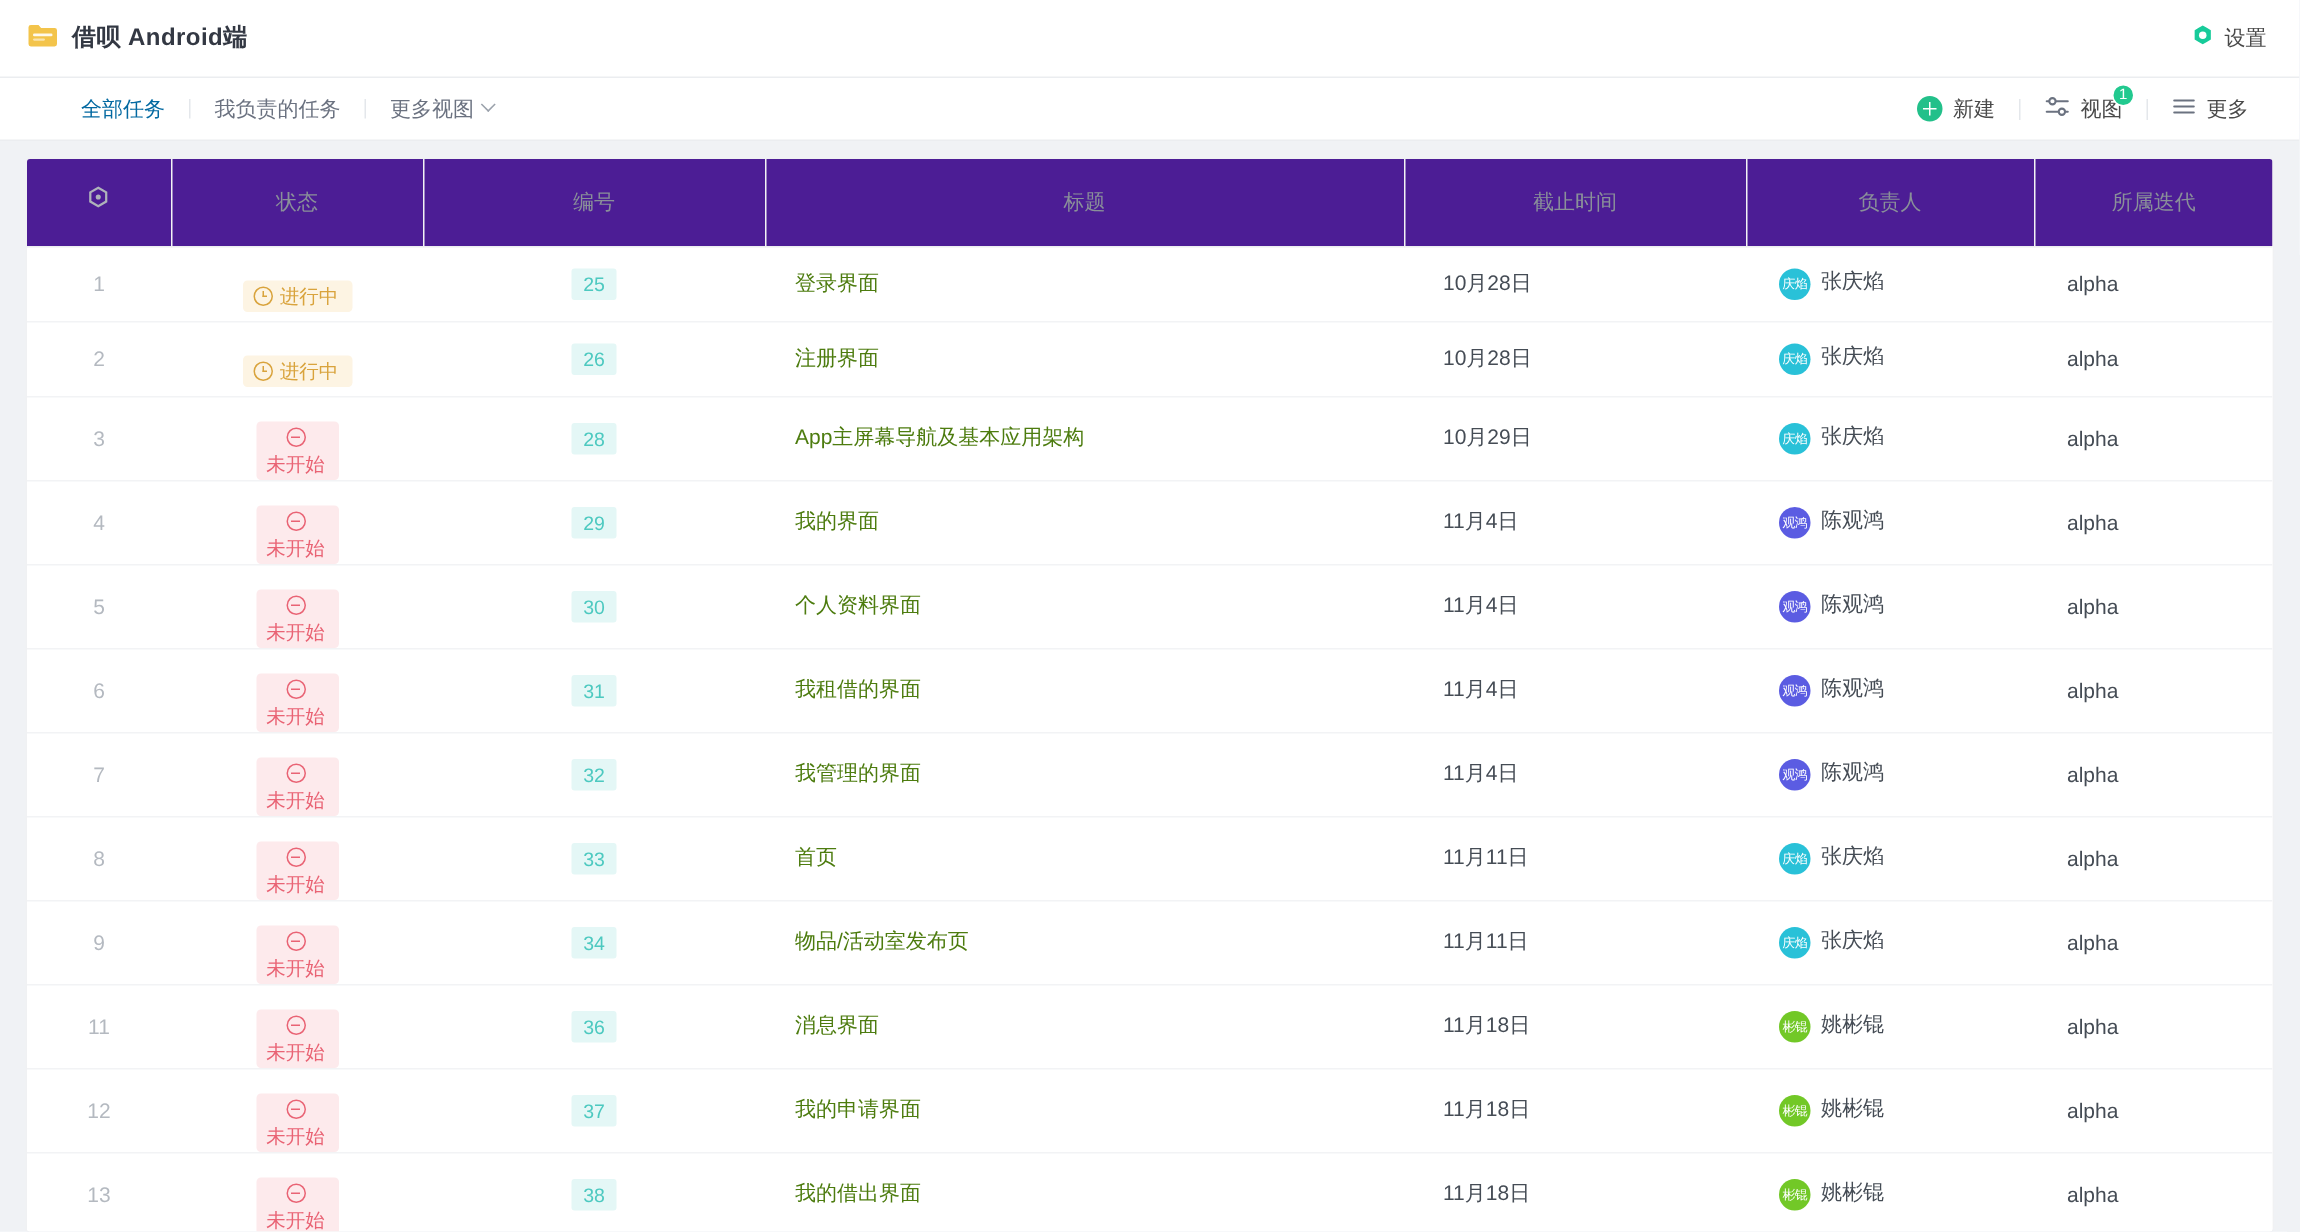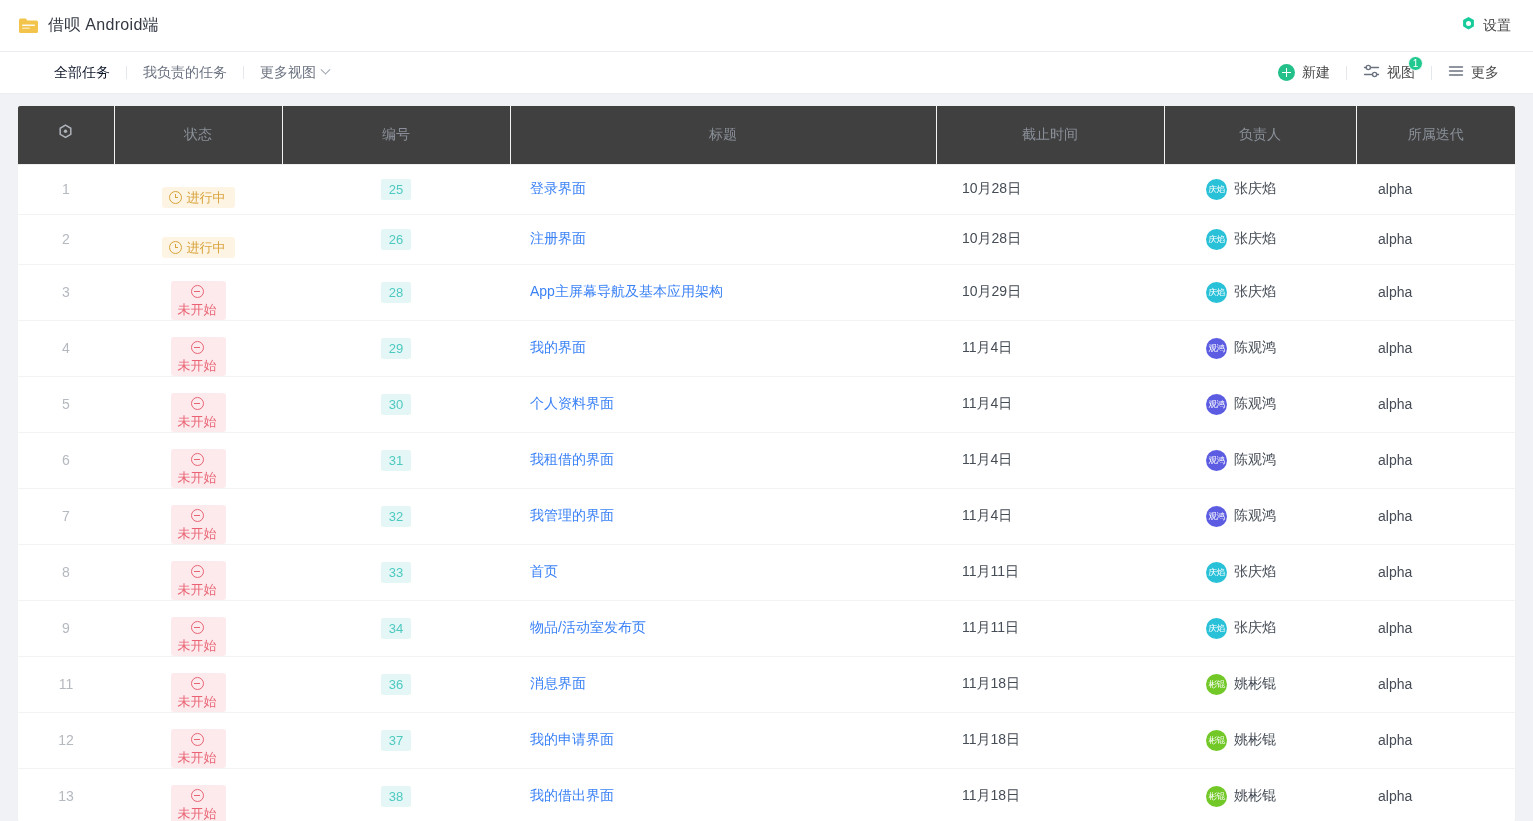--- a/index.html
+++ b/index.html
@@ -14,24 +14,25 @@
   
   .topbar {
     position: relative;
     height: 52px;
     background: #ffffff;
     border-bottom: 1px solid #ebedf0;
     display: flex;
     align-items: center;
   }
   .brand {
-    display: flex; align-items: center;
+    display: flex; 
     padding-left: 18px;
     gap: 9px;
     flex: 0 0 auto;
+    font-weight: bold;
   }
   .brand-icon {
     width: 21px; height: 17px;
     position: relative;
     display: inline-block;
   }
   .brand-title {
     font-size: 16px;
     color: #333843;
     letter-spacing: .3px;
@@ -92,21 +93,21 @@
   }
   .views { display: flex; align-items: center; padding-left: 38px; }
   .view-item {
     font-size: 14px;
     color: #6b7280;
     padding: 0 16px;
     cursor: pointer;
     white-space: nowrap;
     display: flex; align-items: center; gap: 6px;
   }
-  .view-item.active { color: #0f172a; }
+  .view-item.active { color: #0369a1; }
   .view-sep { width: 1px; height: 13px; background: #e4e7eb; }
   .chev {
     display: inline-block;
     width: 7px; height: 7px;
     border-right: 1.4px solid #9aa1ab;
     border-bottom: 1.4px solid #9aa1ab;
     transform: rotate(45deg) translate(-2px,-2px);
   }
 
   .tools {
@@ -154,21 +155,21 @@
     overflow: hidden;
     height: 715px;
     box-shadow: 0 0 0 1px #f0f1f3;
   }
   table { width: 100%; border-collapse: collapse; table-layout: fixed; }
   thead th {
     height: 58px;
     font-size: 14px;
     font-weight: normal;
     color: #8a9099;
-    background: #404040;
+    background: #4c1d95;
     border-bottom: 1px solid #eceef0;
     border-right: 1px solid #f2f3f5;
     text-align: center;
     vertical-align: middle;
   }
   thead th:last-child { border-right: none; }
   tbody td {
     height: 50px;
     font-size: 14px;
     color: #454c55;
@@ -182,21 +183,21 @@
   .col-state { width: 168px; }
   .col-id    { width: 228px; }
   .col-title { width: 426px; }
   .col-due   { width: 228px; }
   .col-owner { width: 192px; }
   .col-iter  { width: 159px; }
 
   .cell-idx   { text-align: center; color: #b4b9c0; font-size: 14px; }
   .cell-state { text-align: center; }
   .cell-id    { text-align: center; }
-  .cell-title { padding-left: 20px; color: #3b82f6; }
+  .cell-title { padding-left: 20px; color: #4d7c0f; }
   .cell-due   { padding-left: 26px; color: #454c55; }
   .cell-owner { padding-left: 22px; }
   .cell-iter  { padding-left: 22px; color: #454c55; }
 
   .gear-hex { display: inline-block; vertical-align: middle; }
 
   .status {
     display: inline-flex; align-items: center; gap: 5px;
     padding: 4px 9px 4px 7px;
     border-radius: 3px;
@@ -231,21 +232,21 @@
     min-width: 30px;
     padding: 4px 7px;
     background: #e4f7f6;
     color: #4dc9c0;
     font-size: 13px;
     border-radius: 2px;
     line-height: 1;
     text-align: center;
   }
 
-  .owner { display: flex; align-items: center; gap: 7px; margin-left: 20px; }
+  .owner { display: flex; align-items: flex-start; gap: 7px; }
   .avatar {
     width: 21px; height: 21px; border-radius: 50%;
     color: #fff;
     font-size: 8.5px;
     display: flex; align-items: center; justify-content: center;
     flex: 0 0 auto;
     letter-spacing: -.4px;
     overflow: hidden;
     line-height: 1;
   }

